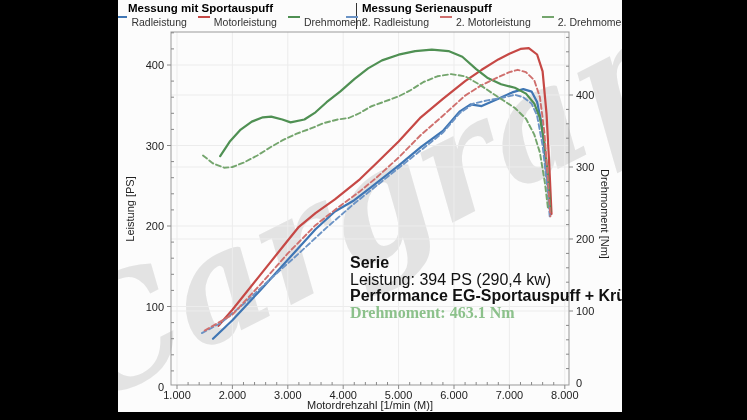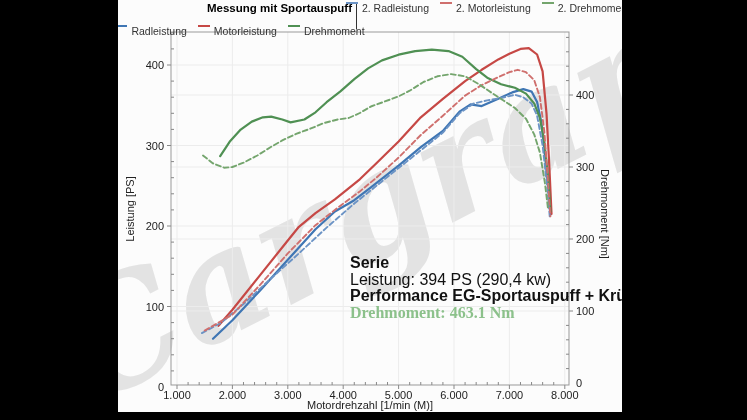--- a/index.html
+++ b/index.html
@@ -13,21 +13,21 @@
 
   .watermark{position:absolute;left:-90px;top:100px;width:760px;text-align:center;
              font-family:"DejaVu Serif",serif;font-style:italic;font-weight:bold;
              font-size:148px;color:#e3e3e3;transform:rotate(-27deg);white-space:nowrap;
              pointer-events:none;z-index:1;}
 
   .legend{position:absolute;left:0;top:0;width:100%;z-index:3;}
   .legend-group{position:absolute;top:2px;}
   .legend-group.g1{left:10px;width:224px;}
   .legend-group.g2{left:244px;width:252px;}
-  .legend-title{font-size:11.5px;font-weight:bold;color:#000;text-align:right;margin-bottom:11px;}
+  .legend-title{font-size:11.5px;font-weight:bold;color:#000;text-align:left;margin-bottom:2px;}
   .legend-items{display:flex;justify-content:center;gap:11px;font-size:10.5px;color:#333;white-space:nowrap;}
   .legend-item{display:inline-flex;align-items:flex-start;}
   .sw{display:inline-block;width:12px;height:0;border-top:2px solid #000;margin-right:4px;}
   .legend-divider{position:absolute;left:238px;top:3px;width:1px;height:26px;background:#333;}
 
   svg.plot{position:absolute;left:0;top:0;z-index:2;}
 
   .ylabel{position:absolute;font-size:11px;color:#222;width:200px;text-align:center;z-index:3;}
   .ylabel.left{left:-88px;top:203px;transform:rotate(-90deg);}
   .ylabel.right{left:387px;top:208px;transform:rotate(90deg);}
@@ -61,20 +61,21 @@
             <span>Motorleistung</span>
           </span>
           <span class="legend-item">
             <i class="sw" style="border-top-color: rgb(79, 144, 83); border-top-style: solid;"></i>
             <span>Drehmoment</span>
           </span>
         </div>
       </div>
       <div class="legend-divider"></div>
       <div class="legend-group g2">
+        <div class="legend-title">Messung Serienauspuff</div>
         <div class="legend-items">
           <span class="legend-item">
             <i class="sw" style="border-top-color: rgb(107, 147, 197); border-top-style: dashed;"></i>
             <span>2. Radleistung</span>
           </span>
           <span class="legend-item">
             <i class="sw" style="border-top-color: rgb(207, 111, 109); border-top-style: dashed;"></i>
             <span>2. Motorleistung</span>
           </span>
           <span class="legend-item">

